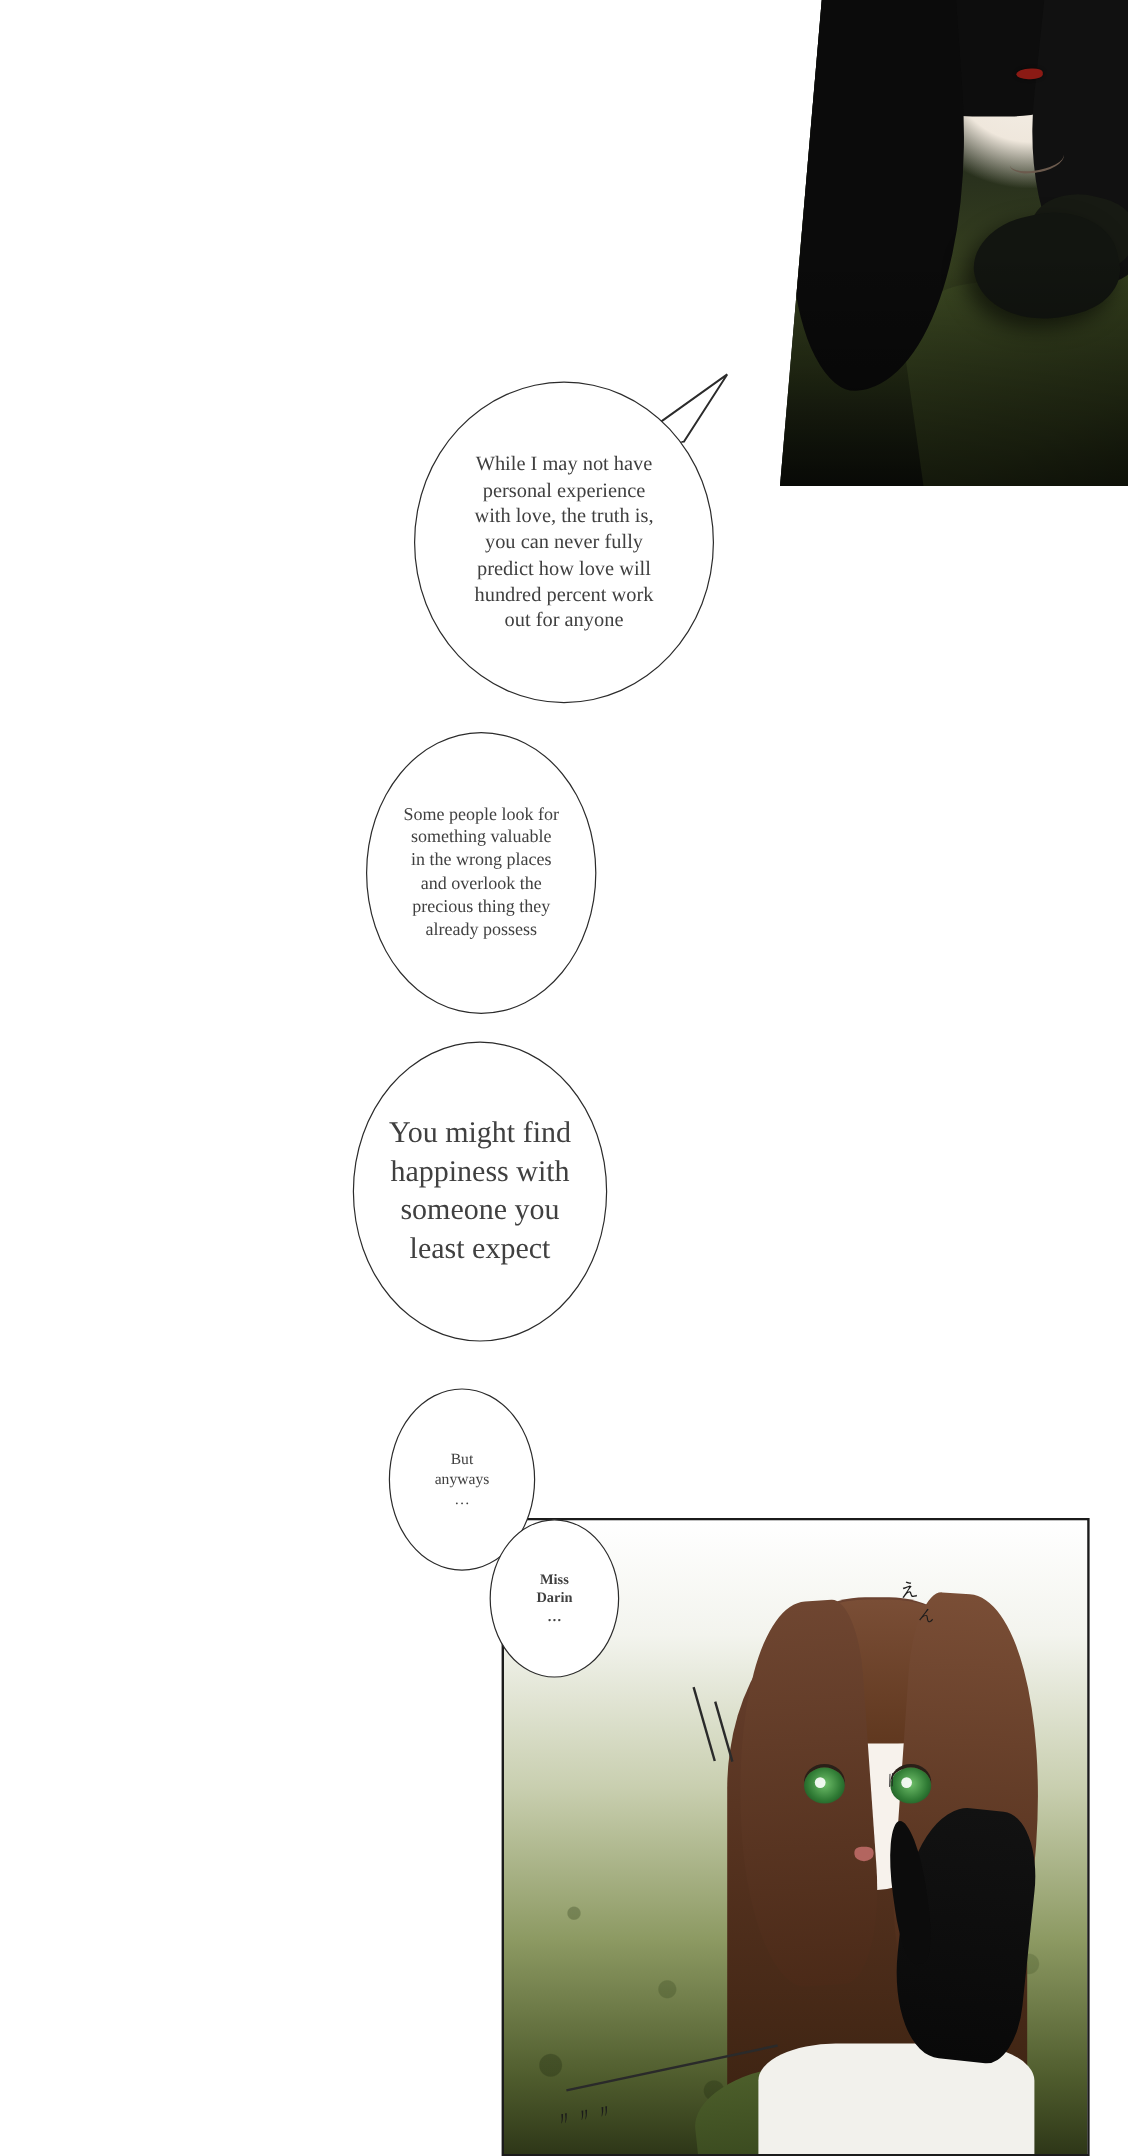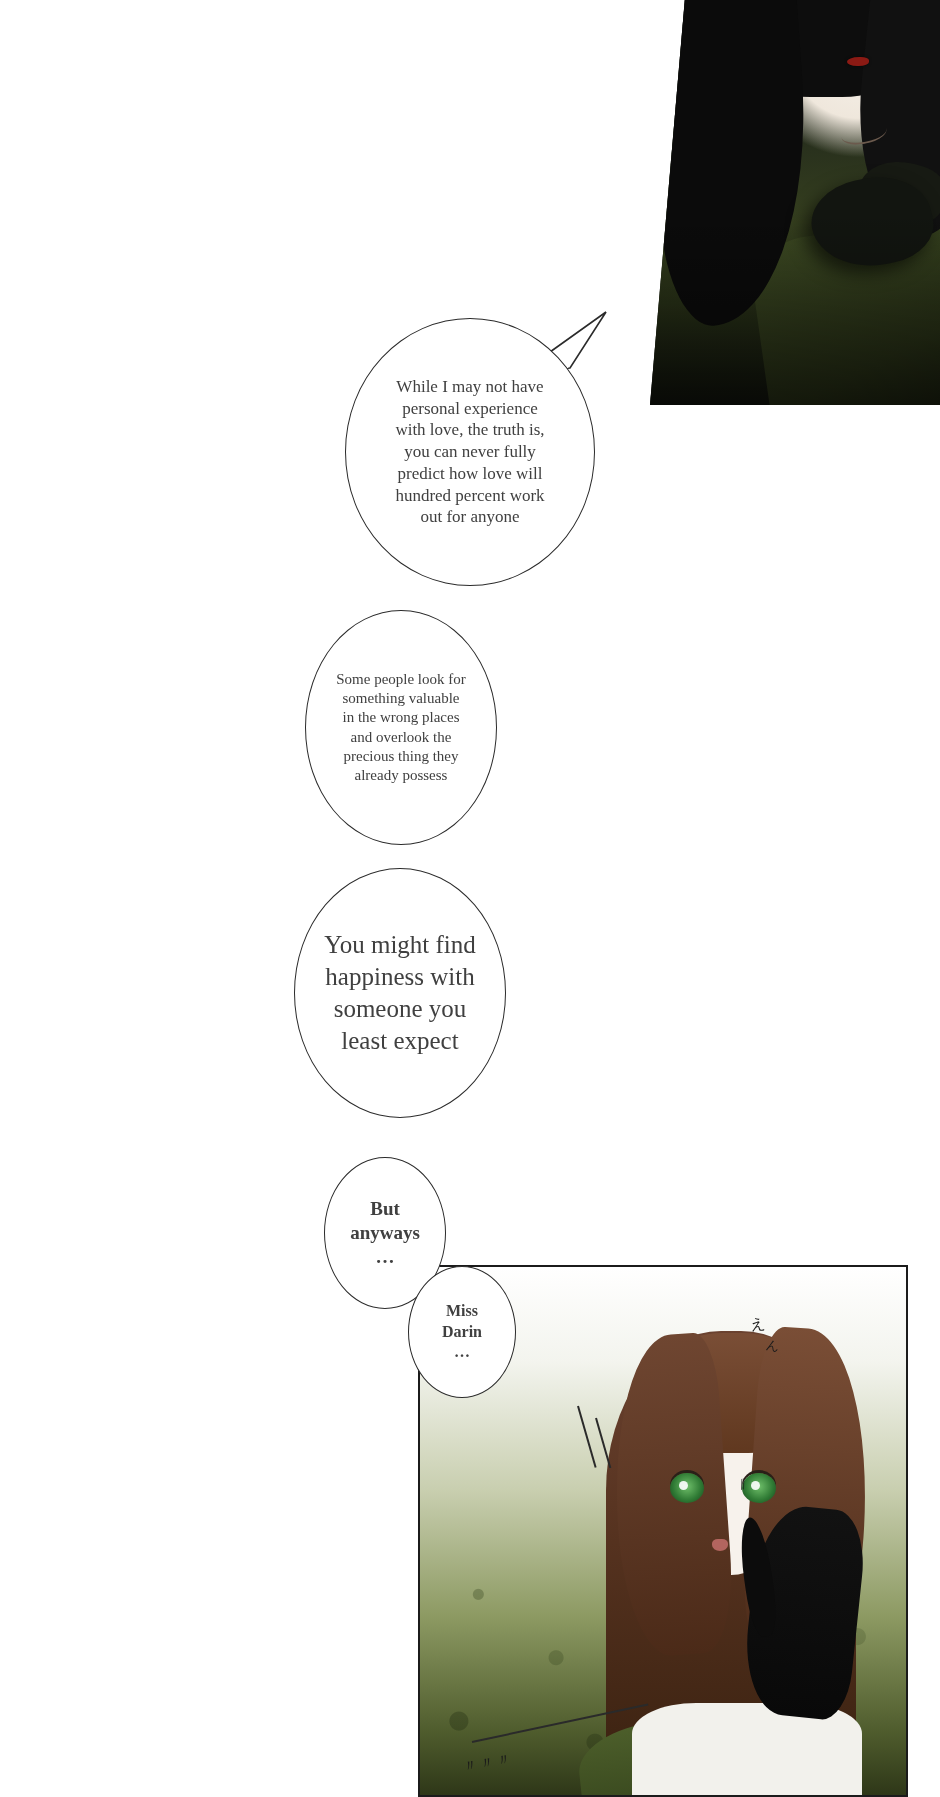--- a/index.html
+++ b/index.html
@@ -177,32 +177,31 @@
     height: 250px;
     font-size: 25px;
   }
 
   
   #bubble-4 {
     left: 324px;
     top: 1157px;
     width: 122px;
     height: 152px;
-    font-size: 19px;
+    font-size: 13px;
     z-index: 6;
-    font-weight: bold;
   }
 
   
   #bubble-5 {
     left: 408px;
     top: 1266px;
     width: 108px;
     height: 132px;
-    font-size: 16px;
+    font-size: 12px;
     font-weight: bold;
     z-index: 6;
   }
 
   
   .panel-bottom {
     position: absolute;
     left: 418px;
     top: 1265px;
     width: 490px;

